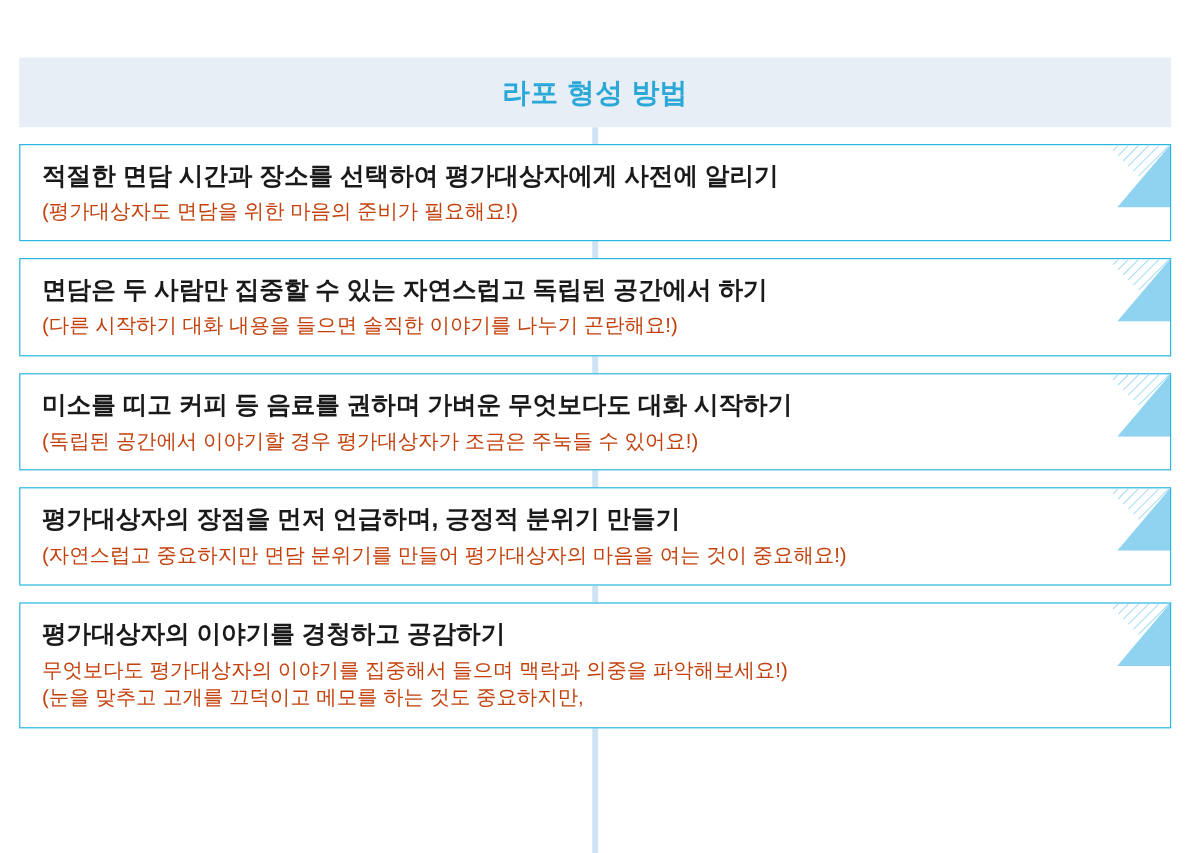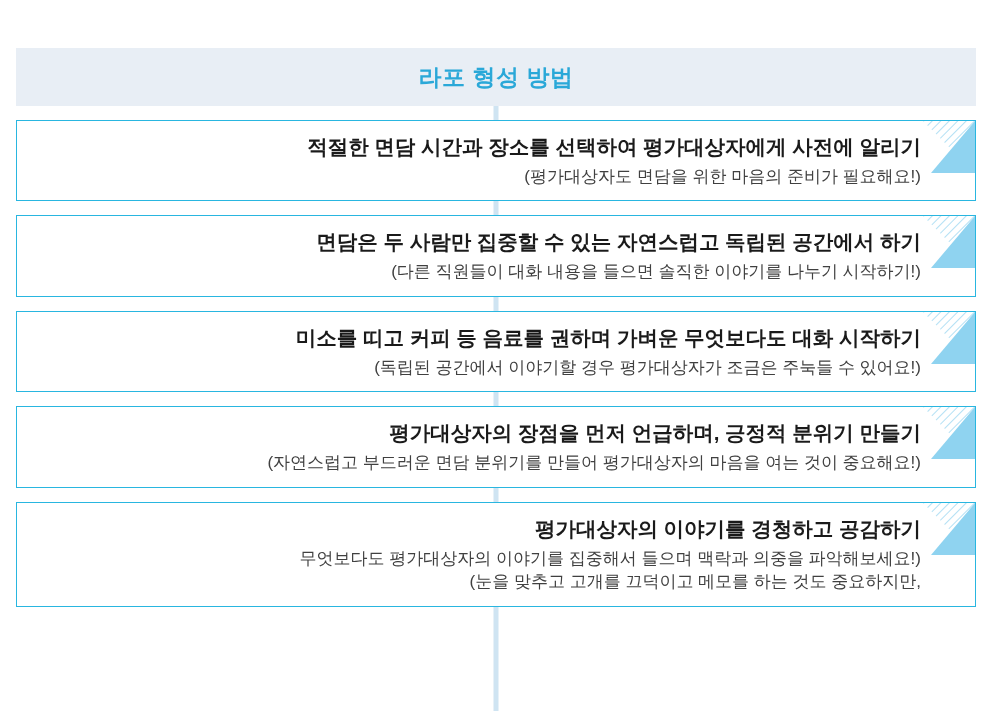--- a/index.html
+++ b/index.html
@@ -59,32 +59,32 @@
     display: flex;
     flex-direction: column;
     gap: 14px;
   }
   .step-box {
     position: relative;
     border: 1px solid #29b6e0;
     background: #ffffff;
     box-sizing: border-box;
     padding: 12px 54px 12px 18px;
-    text-align: right;
+    text-align: left;
     overflow: hidden;
   }
   .step-main {
     font-size: 20.5px;
     font-weight: bold;
     color: #1a1a1a;
     line-height: 1.35;
   }
   .step-sub {
     font-size: 17px;
-    color: #404040;
+    color: #c2410c;
     line-height: 1.4;
     margin-top: 4px;
   }
   .step-sub-line {
     display: block;
   }
   
   .corner {
     position: absolute;
     top: 0;
@@ -124,21 +124,21 @@
           </defs>
           <polygon points="0,0 52,0 52,52" fill="url(#hatch1)"></polygon>
           <polygon points="52,0 52,52 8,52" fill="#8fd3f0"></polygon>
         </svg>
       </div>
     </div>
 
     <div class="step-box">
       <div class="step-main">면담은 두 사람만 집중할 수 있는 자연스럽고 독립된 공간에서 하기</div>
       <div class="step-sub">
-        <span class="step-sub-line">(다른 직원들이 대화 내용을 들으면 솔직한 이야기를 나누기 시작하기!)</span>
+        <span class="step-sub-line">(다른 시작하기 대화 내용을 들으면 솔직한 이야기를 나누기 곤란해요!)</span>
       </div>
       <div class="corner">
         <svg width="52" height="52" viewBox="0 0 52 52">
           <polygon points="0,0 52,0 52,52" fill="url(#hatch1)"></polygon>
           <polygon points="52,0 52,52 8,52" fill="#8fd3f0"></polygon>
         </svg>
       </div>
     </div>
 
     <div class="step-box">
@@ -150,21 +150,21 @@
         <svg width="52" height="52" viewBox="0 0 52 52">
           <polygon points="0,0 52,0 52,52" fill="url(#hatch1)"></polygon>
           <polygon points="52,0 52,52 8,52" fill="#8fd3f0"></polygon>
         </svg>
       </div>
     </div>
 
     <div class="step-box">
       <div class="step-main">평가대상자의 장점을 먼저 언급하며, 긍정적 분위기 만들기</div>
       <div class="step-sub">
-        <span class="step-sub-line">(자연스럽고 부드러운 면담 분위기를 만들어 평가대상자의 마음을 여는 것이 중요해요!)</span>
+        <span class="step-sub-line">(자연스럽고 중요하지만 면담 분위기를 만들어 평가대상자의 마음을 여는 것이 중요해요!)</span>
       </div>
       <div class="corner">
         <svg width="52" height="52" viewBox="0 0 52 52">
           <polygon points="0,0 52,0 52,52" fill="url(#hatch1)"></polygon>
           <polygon points="52,0 52,52 8,52" fill="#8fd3f0"></polygon>
         </svg>
       </div>
     </div>
 
     <div class="step-box">

